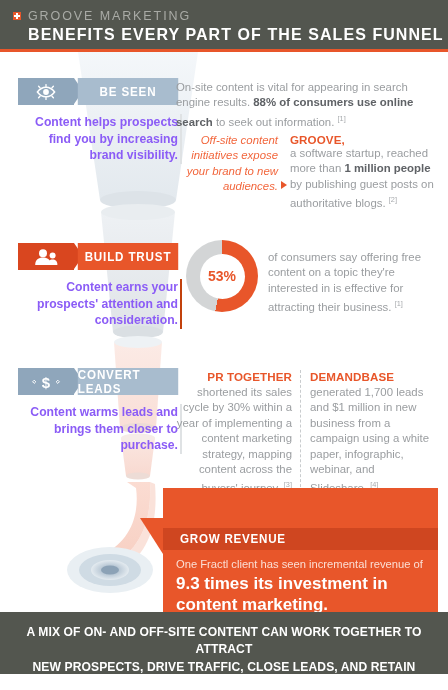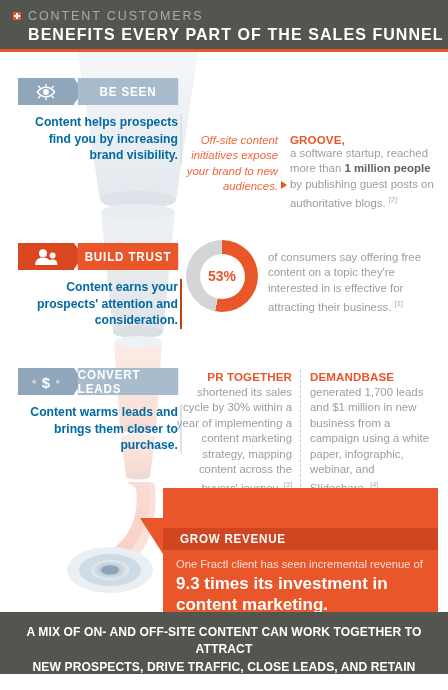--- a/index.html
+++ b/index.html
@@ -116,21 +116,21 @@
   .orange .badge-icon { background: #d9461f; color: #d9461f; }
   .orange .badge-label { background: #e8562a; }
 
   .desc {
     margin-top: 9px;
     width: 164px;
     text-align: right;
     font-size: 12.2px;
     line-height: 16.5px;
     font-weight: bold;
-    color: #0369a1;
+    color: #8b5cf6;
     padding-right: 2px;
     border-right: 2px solid #dfe2e4;
   }
   .orange-section .desc { border-right: 2px solid #c2410c; }
 
   
   .body-text {
     font-size: 11.4px;
     line-height: 15.4px;
     color: #9a9da0;
@@ -311,40 +311,46 @@
     <path d="M 150,430 C 152,470 140,500 108,514 L 117,520 C 150,504 158,470 155,432 Z" fill="#f6cabb" opacity="0.55"></path>
 
     <ellipse cx="110" cy="518" rx="43" ry="23" fill="#e9eff3"></ellipse>
     <ellipse cx="110" cy="518" rx="31" ry="16" fill="#cfdbe4"></ellipse>
     <ellipse cx="110" cy="518" rx="19" ry="10" fill="url(#gPool)"></ellipse>
     <ellipse cx="110" cy="518" rx="9" ry="4.5" fill="#8ca2b6"></ellipse>
   </svg>
 
   <div class="header">
     <span class="header-bullet"></span>
-    <div class="header-eyebrow">CONTENT CUSTOMERS</div>
+    <div class="header-eyebrow">GROOVE MARKETING</div>
     <div class="header-title">BENEFITS EVERY PART OF THE SALES FUNNEL</div>
   </div>
 
   <div class="section blue" style="left:18px; top:78px;">
     <div class="badge-row">
       <div class="badge-icon">
         <svg width="26" height="16" viewBox="0 0 26 16">
           <path d="M13 3.2 C 8 3.2 4.4 8 4.4 8 C 4.4 8 8 12.8 13 12.8
                    C 18 12.8 21.6 8 21.6 8 C 21.6 8 18 3.2 13 3.2 Z" fill="none" stroke="#ffffff" stroke-width="1.5"></path>
           <circle cx="13" cy="8" r="2.9" fill="#ffffff"></circle>
           <path d="M13 0.6 v2 M5.6 2.2 l1.4 1.6 M20.4 2.2 l-1.4 1.6
                    M13 15.4 v-2 M5.6 13.8 l1.4 -1.6 M20.4 13.8 l-1.4 -1.6" stroke="#ffffff" stroke-width="1.3" stroke-linecap="round"></path>
         </svg>
       </div>
       <div class="badge-label">BE SEEN</div>
     </div>
     <div class="desc">Content helps prospects find you by increasing brand visibility.</div>
   </div>
 
+  <div style="position:absolute; left:176px; top:80px; width:258px;">
+    <p class="body-text">
+      <span>On-site content is vital for appearing in search engine results. </span><b>88% of consumers use online search</b><span> to seek out information.</span>
+      <sup class="fn">[1]</sup>
+    </p>
+  </div>
 
   <div style="position:absolute; left:176px; top:133px; width:262px; display:flex;">
     <div style="width:102px;">
       <div class="quote">Off-site content initiatives expose your brand to new audiences.</div>
     </div>
     <div style="width:12px; display:flex; align-items:center; justify-content:center; padding-top:26px;">
       <span class="arrow-marker"></span>
     </div>
     <div style="width:148px;">
       <div class="case-title">GROOVE,</div>

